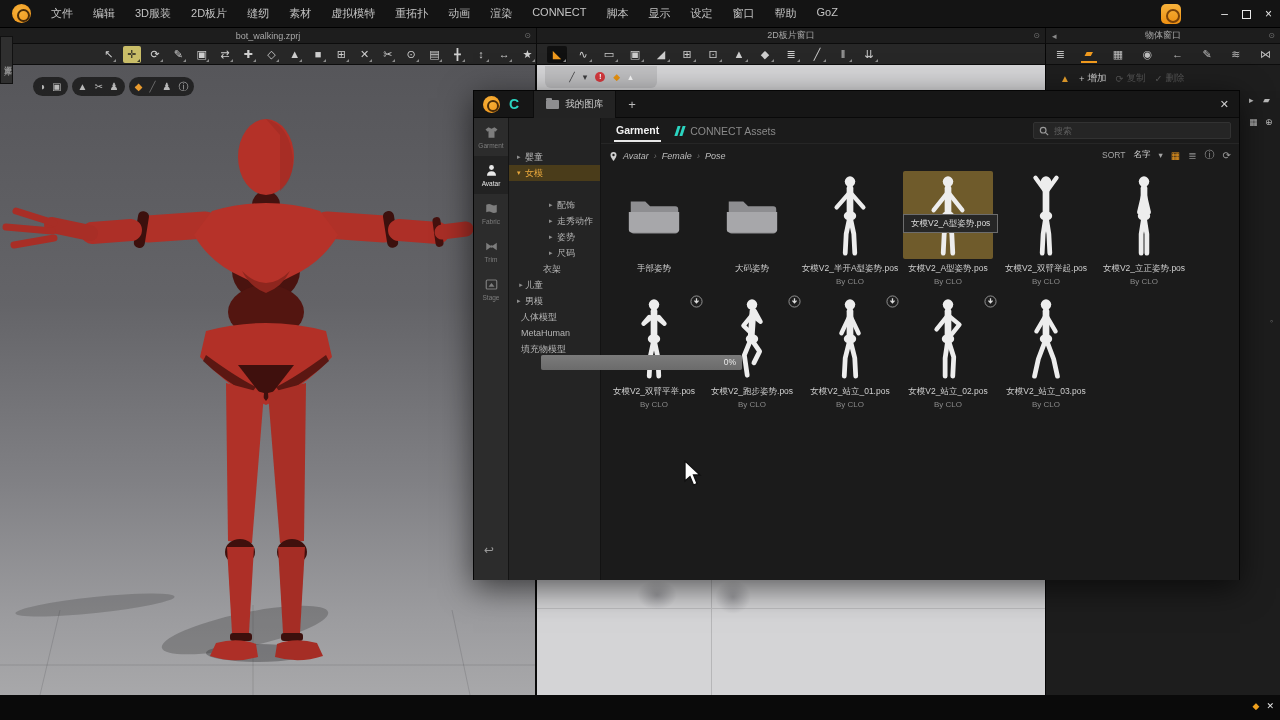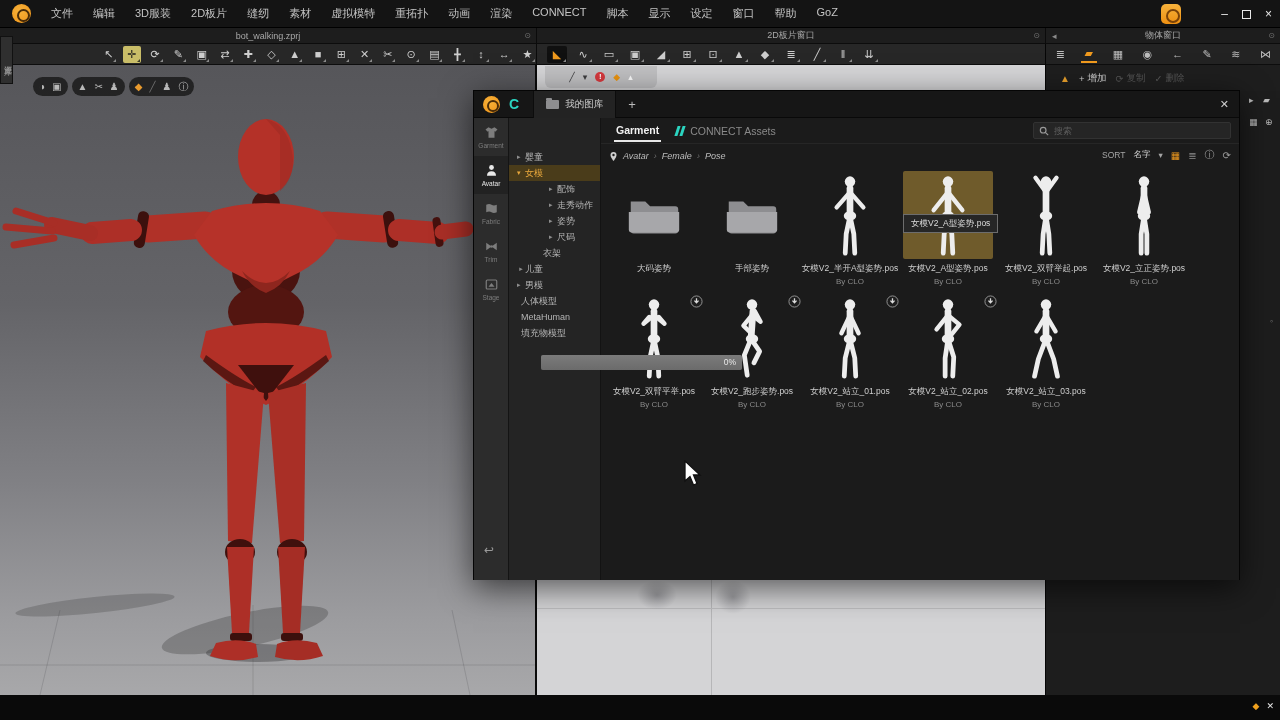--- a/index.html
+++ b/index.html
@@ -399,21 +399,21 @@
       </div>
     <div id="lib-tree">
         <div class="tnode" style="padding-left: 8px;">
           <span class="arr">▸</span>
           <span>婴童</span>
         </div>
         <div class="tnode sel" style="padding-left: 8px;">
           <span class="arr">▾</span>
           <span>女模</span>
         </div>
-        <div class="tnode" style="padding-left: 40px;">
+        <div class="tnode" style="padding-left: 40px; margin-top: 16px;">
           <span class="arr">▸</span>
           <span>配饰</span>
         </div>
         <div class="tnode" style="padding-left: 40px;">
           <span class="arr">▸</span>
           <span>走秀动作</span>
         </div>
         <div class="tnode" style="padding-left: 40px;">
           <span class="arr">▸</span>
           <span>姿势</span>
@@ -482,30 +482,30 @@
         <span class="circ">⟳</span>
       </div>
       <div class="grid-row" id="grid-r1" style="top:53px;">
           <div class="cell">
             <div class="thumb">
               <svg class="foldersvg" viewBox="0 0 64 64">
                 <path d="M8,18 h15 l5,5 h26 a3,3 0 0 1 3,3 v22 a3,3 0 0 1 -3,3 H11 a3,3 0 0 1 -3,-3 z" fill="#8e8e91"></path>
                 <path d="M6,29 h52 v18 a3,3 0 0 1 -3,3 H9 a3,3 0 0 1 -3,-3 z" fill="#a7a7aa"></path>
               </svg>
             </div>
-            <div class="nm">大码姿势</div>
+            <div class="nm">手部姿势</div>
           </div>
           <div class="cell">
             <div class="thumb">
               <svg class="foldersvg" viewBox="0 0 64 64">
                 <path d="M8,18 h15 l5,5 h26 a3,3 0 0 1 3,3 v22 a3,3 0 0 1 -3,3 H11 a3,3 0 0 1 -3,-3 z" fill="#8e8e91"></path>
                 <path d="M6,29 h52 v18 a3,3 0 0 1 -3,3 H9 a3,3 0 0 1 -3,-3 z" fill="#a7a7aa"></path>
               </svg>
             </div>
-            <div class="nm">手部姿势</div>
+            <div class="nm">大码姿势</div>
           </div>
           <div class="cell">
             <div class="thumb">
               <svg class="fig" viewBox="0 0 60 88">
                 <circle cx="30" cy="9" r="5.5" fill="#ededed"></circle>
                 <ellipse cx="30" cy="45" rx="6.5" ry="5" fill="#ededed"></ellipse>
                 <polyline points="30,16 30,45" stroke="#ededed" stroke-width="7" fill="none" stroke-linecap="round" stroke-linejoin="round"></polyline>
                 <polyline points="30,20 16,36" stroke="#ededed" stroke-width="4.6" fill="none" stroke-linecap="round" stroke-linejoin="round"></polyline>
                 <polyline points="30,20 44,36" stroke="#ededed" stroke-width="4.6" fill="none" stroke-linecap="round" stroke-linejoin="round"></polyline>
                 <polyline points="30,45 26,64 25,84" stroke="#ededed" stroke-width="5" fill="none" stroke-linecap="round" stroke-linejoin="round"></polyline>

